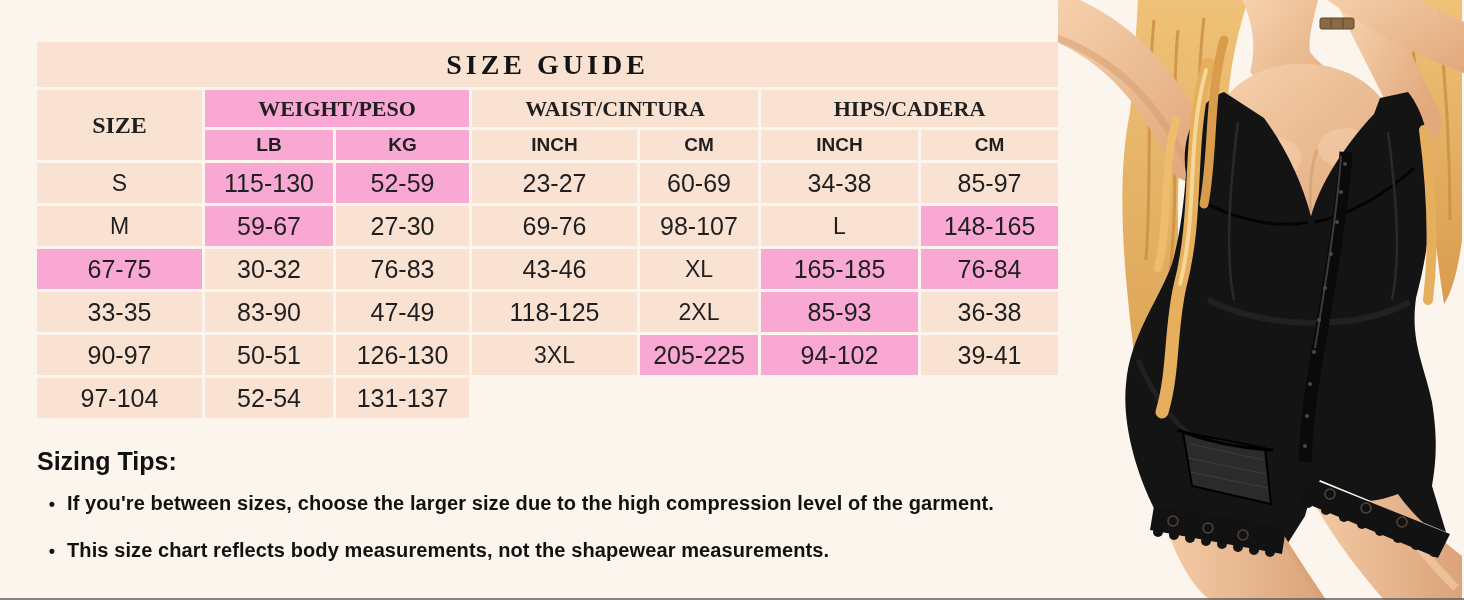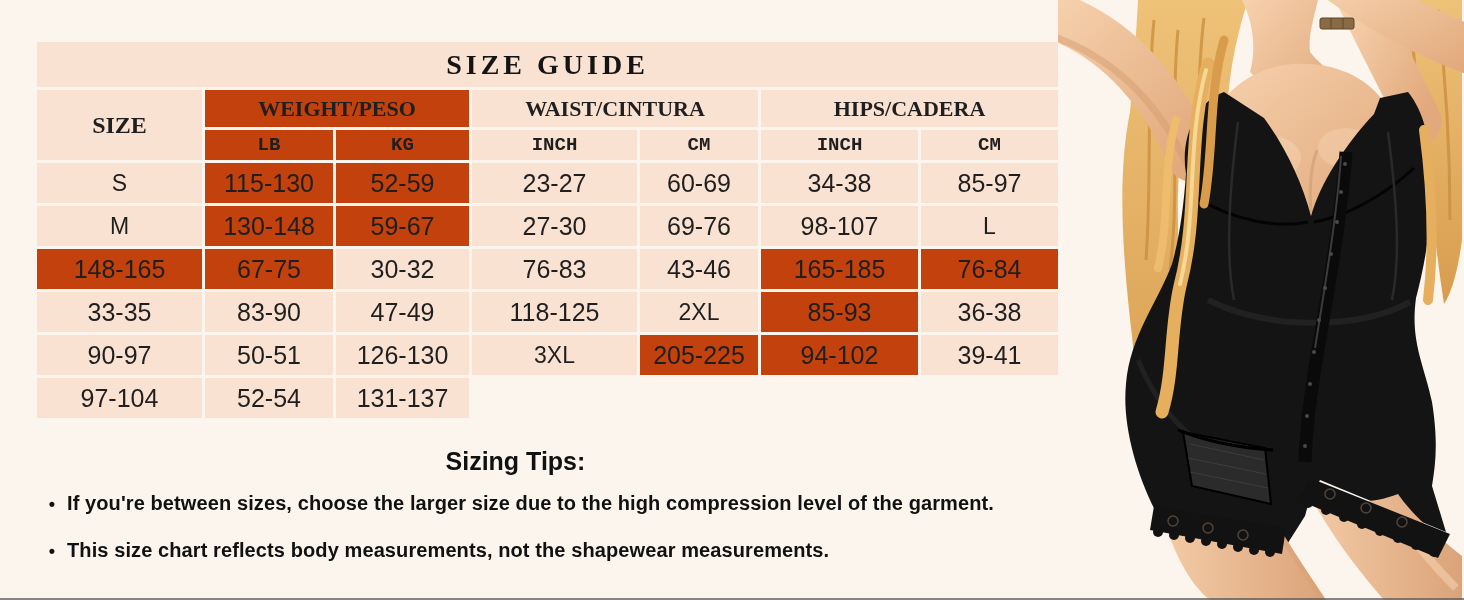--- a/index.html
+++ b/index.html
@@ -10,34 +10,34 @@
   
   .size-table{
     position:absolute;left:37px;top:42px;width:1021px;
     display:grid;
     grid-template-columns:165px 128px 133px 165px 118px 157px 137px;
     grid-template-rows:45px 37px 30px repeat(6,40px);
     gap:3px;
   }
   .cell{display:flex;align-items:center;justify-content:center;color:#1f1f1f;}
   .light{background:#fae2d2;}
-  .dark{background:#c2410c;}
+  .dark{background:#f9a8d4;}
   .title-cell{grid-column:1/-1;background:#fae2d2;
     font-family:"Liberation Serif", serif;font-weight:700;font-size:28px;
     letter-spacing:4px;color:#141414;}
   .group-head{font-family:"Liberation Serif", serif;font-weight:700;font-size:22px;}
-  .sub-head{font-family:Liberation Mono, monospace;font-weight:700;font-size:19px;}
+  .sub-head{font-family:Liberation Sans, sans-serif;font-weight:700;font-size:19px;}
   .size-head{grid-row:2/4;font-family:"Liberation Serif", serif;font-weight:700;font-size:24px;}
   .span2{grid-column:span 2;}
   .val{font-size:25px;}
   .size-val{font-size:23px;}
 
   
   .tips{position:absolute;left:37px;top:447px;color:#111;}
-  .tips-heading{font-size:25px;font-weight:700;margin:0 0 16px 0;text-align:center;}
+  .tips-heading{font-size:25px;font-weight:700;margin:0 0 16px 0;}
   .tips-list{list-style:none;margin:0;padding:0;}
   .tips-list li{display:flex;align-items:baseline;font-size:20px;font-weight:700;
     margin-bottom:24px;letter-spacing:0.1px;}
   .bullet{width:30px;flex:0 0 30px;text-align:center;font-size:18px;}
 
   
   .model-region{position:absolute;left:1058px;top:0;width:406px;height:600px;}
   .model-region svg{display:block;}
 
   .bottom-line{position:absolute;left:0;bottom:0;width:100%;height:2px;
@@ -65,33 +65,33 @@
 
     <div class="cell light size-val">S</div>
     <div class="cell dark val">115-130</div>
     <div class="cell dark val">52-59</div>
     <div class="cell light val">23-27</div>
     <div class="cell light val">60-69</div>
     <div class="cell light val">34-38</div>
     <div class="cell light val">85-97</div>
 
     <div class="cell light size-val">M</div>
-    <div class="cell dark val">130-148</div>
     <div class="cell dark val">59-67</div>
     <div class="cell light val">27-30</div>
     <div class="cell light val">69-76</div>
     <div class="cell light val">98-107</div>
 
     <div class="cell light size-val">L</div>
     <div class="cell dark val">148-165</div>
     <div class="cell dark val">67-75</div>
     <div class="cell light val">30-32</div>
     <div class="cell light val">76-83</div>
     <div class="cell light val">43-46</div>
 
+    <div class="cell light size-val">XL</div>
     <div class="cell dark val">165-185</div>
     <div class="cell dark val">76-84</div>
     <div class="cell light val">33-35</div>
     <div class="cell light val">83-90</div>
     <div class="cell light val">47-49</div>
     <div class="cell light val">118-125</div>
 
     <div class="cell light size-val">2XL</div>
     <div class="cell dark val">85-93</div>
     <div class="cell light val">36-38</div>

